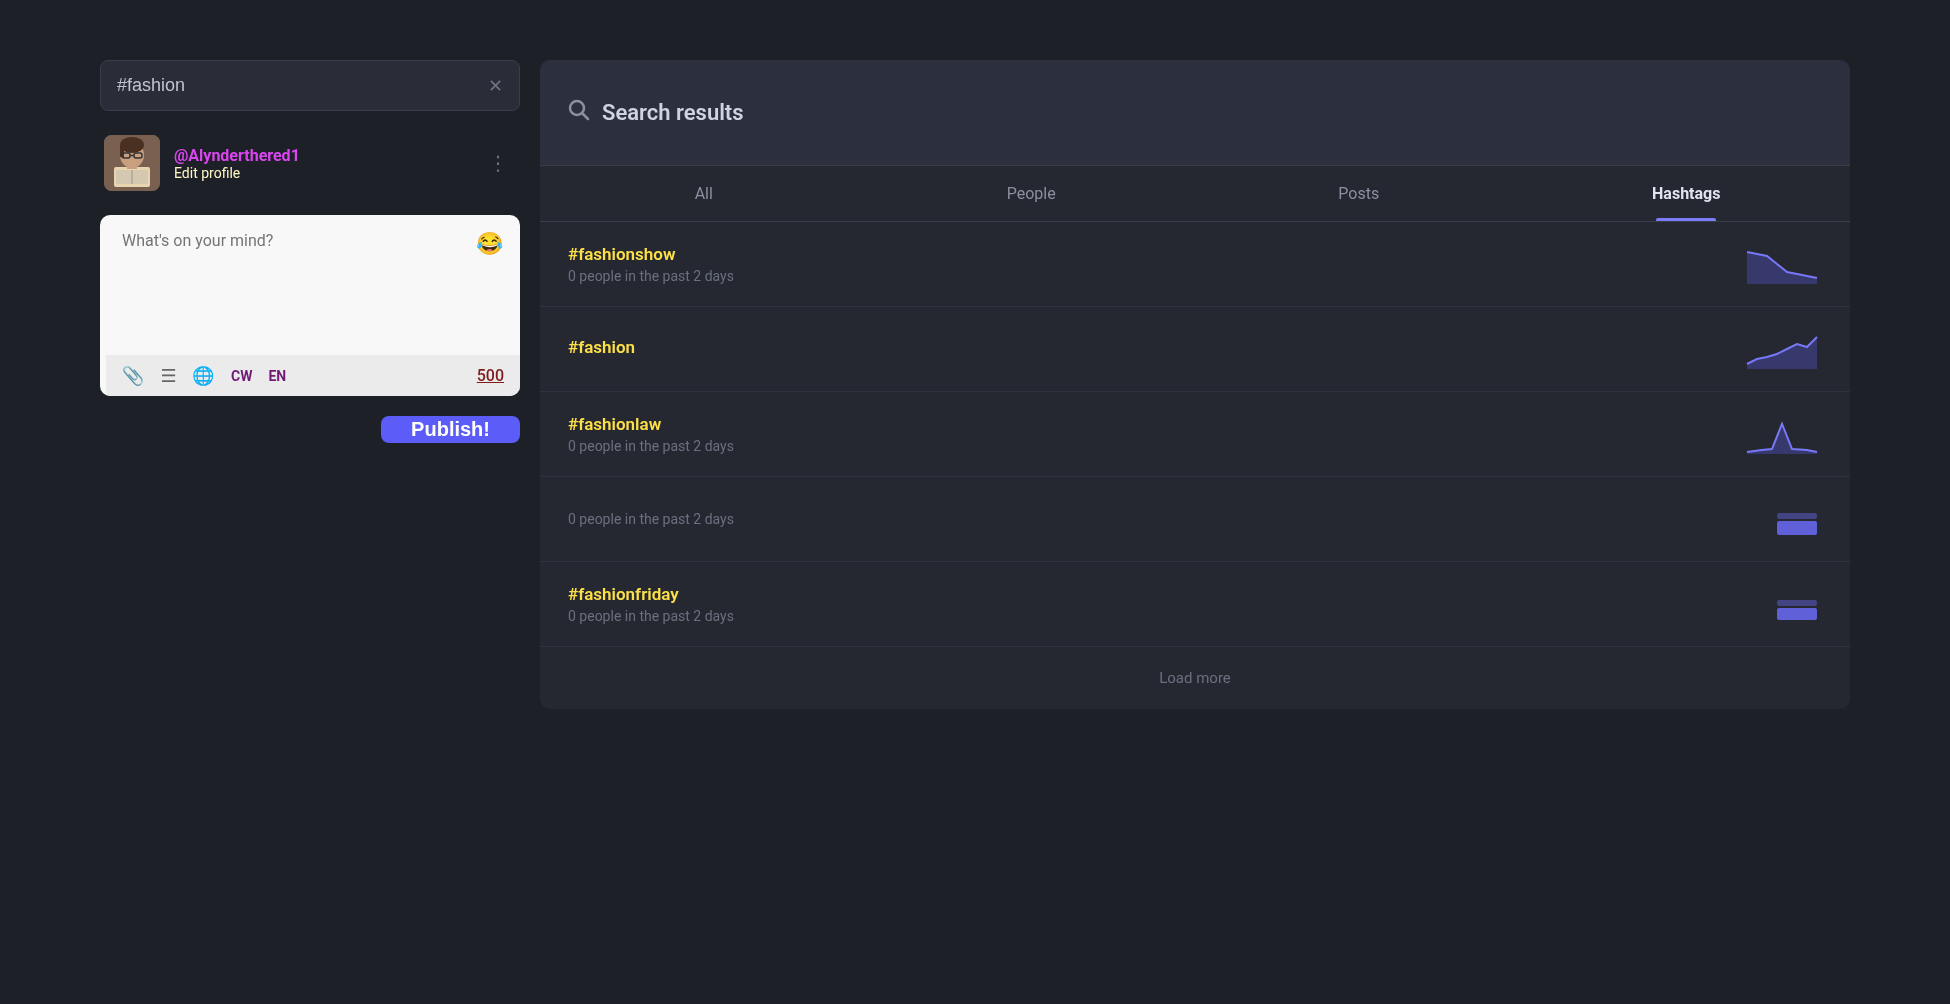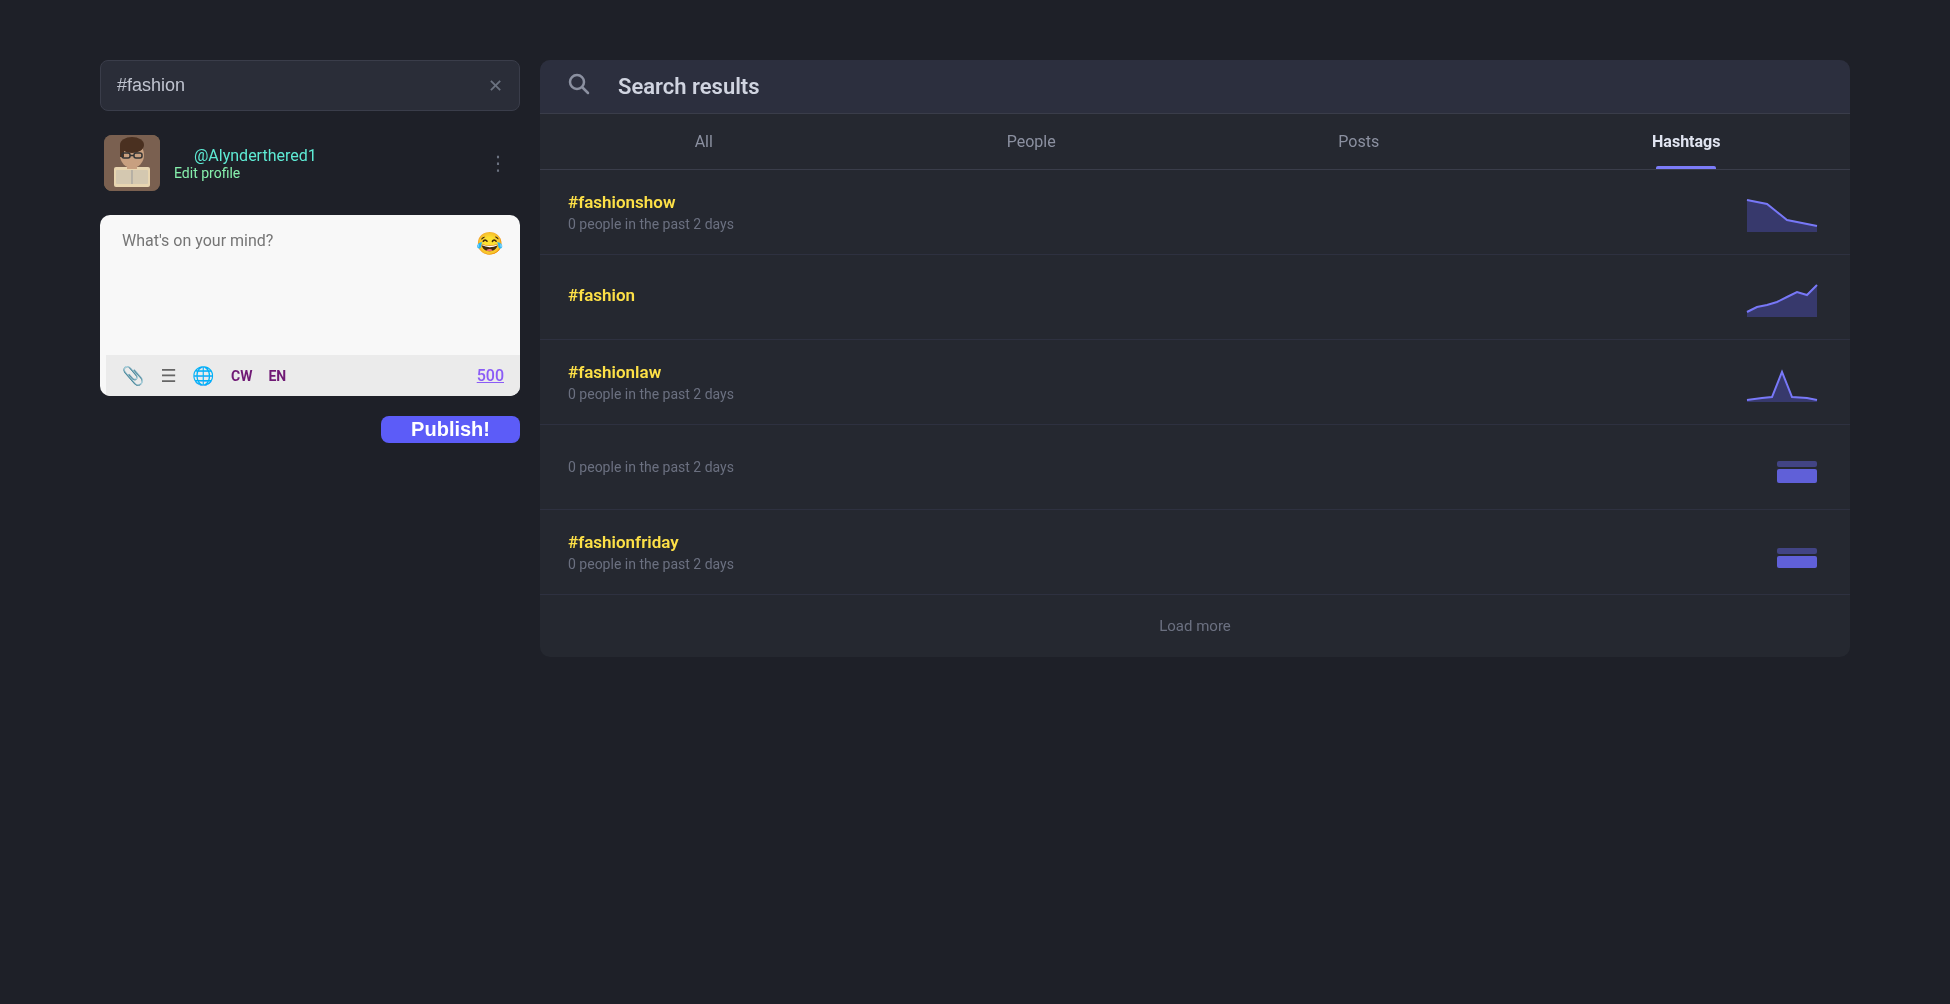--- a/index.html
+++ b/index.html
@@ -67,27 +67,26 @@
       display: flex;
       align-items: center;
       justify-content: center;
       font-size: 28px;
     }
     .profile-info {
       flex: 1;
     }
     .profile-handle {
       font-size: 16px;
-      font-weight: 400;
-      color: #5eead4;
-      margin-left: 20px;
+      font-weight: 700;
+      color: #d946ef;
     }
     .profile-edit {
       font-size: 14px;
-      color: #86efac;
+      color: #fef9c3;
     }
     .profile-menu {
       color: #6b7280;
       font-size: 20px;
       cursor: pointer;
       padding: 4px 8px;
     }
 
     .compose-box {
       background: #f8f8f8;
@@ -132,21 +131,21 @@
       cursor: pointer;
     }
     .compose-toolbar-text {
       color: #701a75;
       font-size: 14px;
       font-weight: 700;
       cursor: pointer;
     }
     .compose-char-count {
       margin-left: auto;
-      color: #8b5cf6;
+      color: #7f1d1d;
       font-size: 16px;
       font-weight: 500;
       text-decoration: underline;
     }
 
     .publish-btn {
       background: #5c5cf8;
       color: #fff;
       font-size: 20px;
       font-weight: 700;
@@ -164,24 +163,24 @@
       margin-left: 20px;
       background: #252830;
       border-radius: 10px;
       overflow: hidden;
       display: flex;
       flex-direction: column;
     }
 
     .search-results-header {
       background: #2c2f3e;
-      padding: 13px 28px;
-      display: flex;
-      align-items: center;
-      gap: 28px;
+      padding: 39px 28px;
+      display: flex;
+      align-items: center;
+      gap: 12px;
       border-bottom: 1px solid #3a3d4a;
     }
     .search-results-header .search-icon {
       color: #8b90a0;
       font-size: 20px;
     }
     .search-results-title {
       font-size: 22px;
       font-weight: 600;
       color: #d0d4e0;

